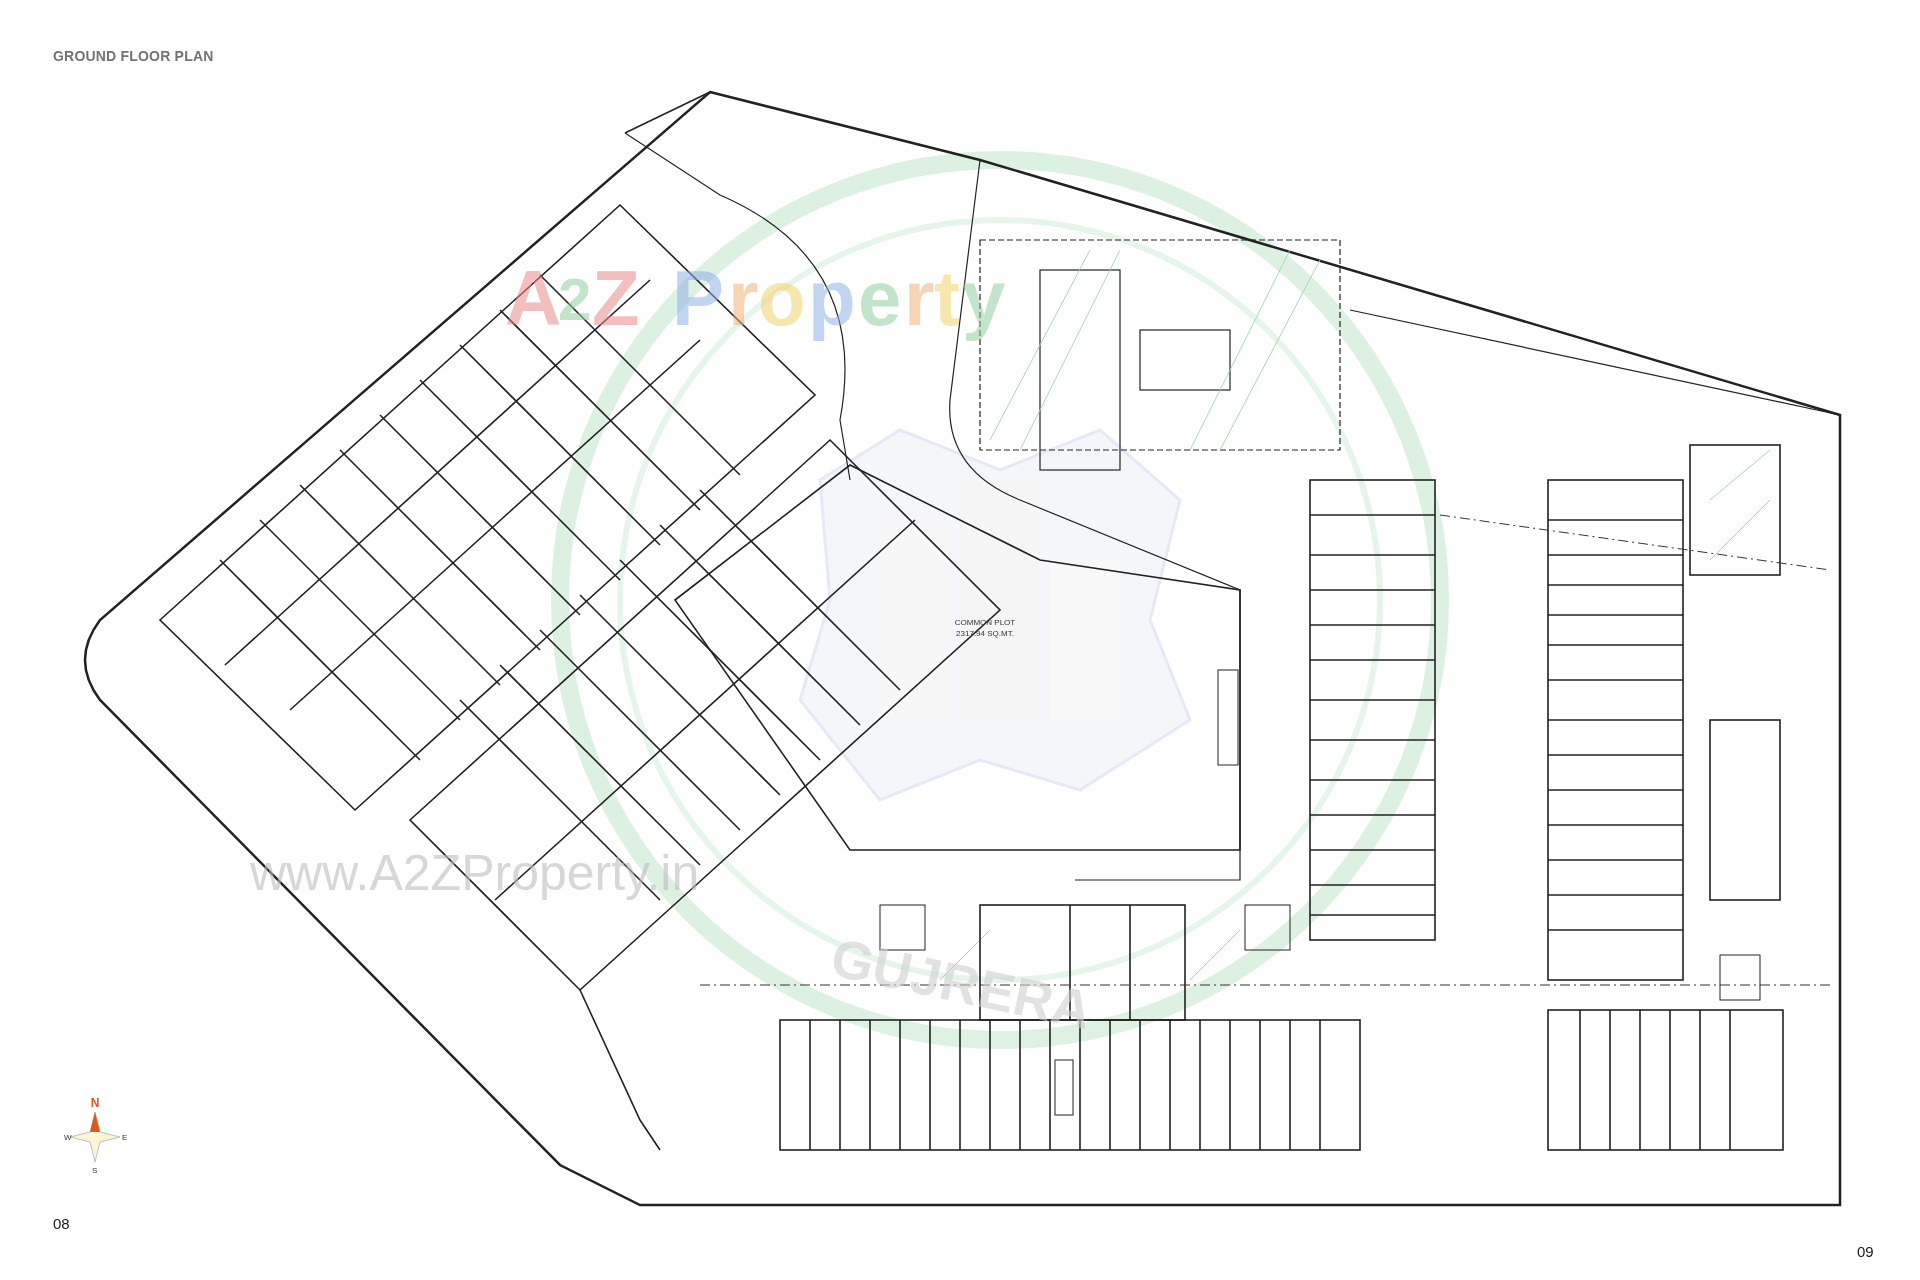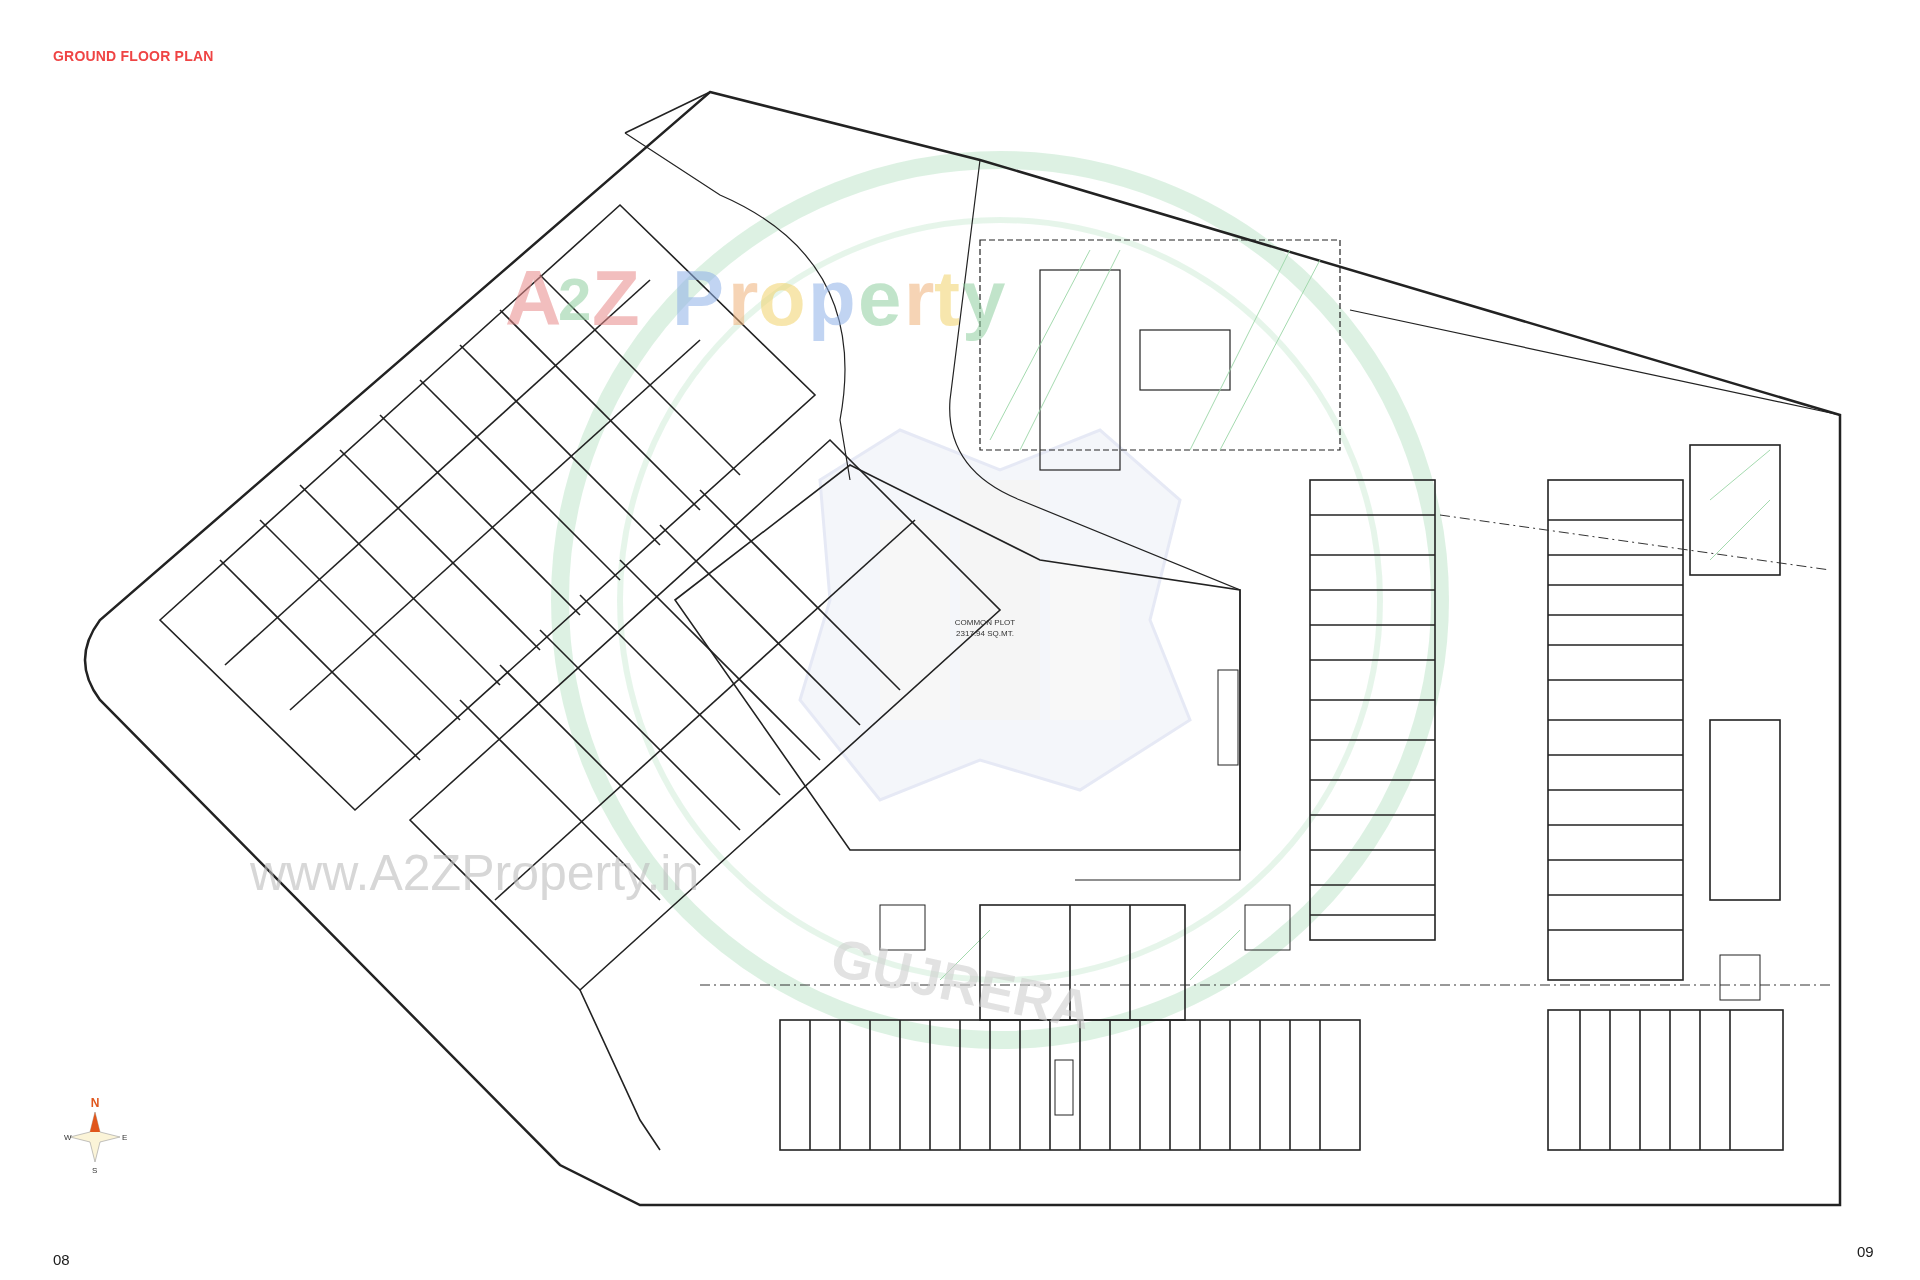--- a/index.html
+++ b/index.html
@@ -1,19 +1,19 @@
 <!DOCTYPE html>
 <html><head>
 <meta charset="utf-8">
 <style>
   html,body{margin:0;padding:0;background:#fff;}
   body{width:1920px;height:1280px;position:relative;overflow:hidden;font-family:"Liberation Sans",sans-serif;color:#111;}
-  .title{position:absolute;left:53px;top:48px;font-size:14px;font-weight:600;letter-spacing:0.2px;color:#ef4444;}
+  .title{position:absolute;left:53px;top:48px;font-size:14px;font-weight:600;letter-spacing:0.2px;color:#737373;}
   .pagenum{position:absolute;top:1215px;font-size:15px;color:#1a1a1a;}
-  .pg-left{left:53px;margin-top:36px;}
+  .pg-left{left:53px;}
   .pg-right{left:1857px;margin-top:28px;}
   svg.plan{position:absolute;left:0;top:0;}
   .compass{position:absolute;left:60px;top:1095px;width:70px;height:90px;}
   .plan-label{font-family:"Liberation Sans",sans-serif;}
 </style>
 </head>
 <body>
 
 <div class="title">GROUND FLOOR PLAN</div>
 

